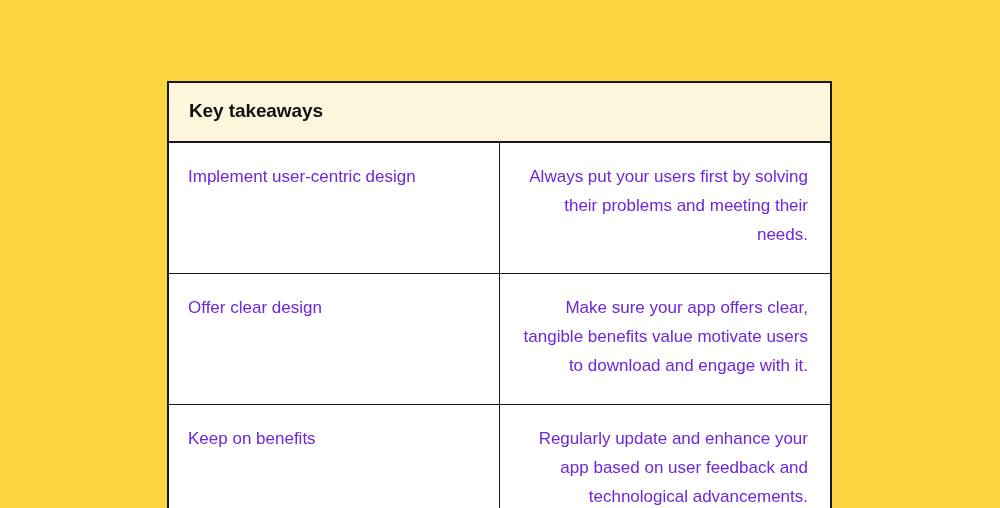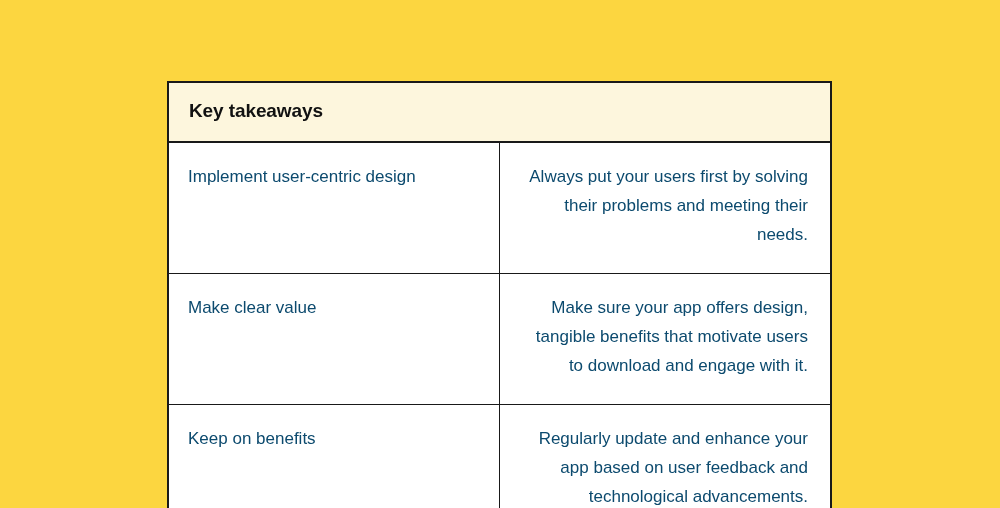--- a/index.html
+++ b/index.html
@@ -61,21 +61,21 @@
   }
 
   .takeaways-table tr.data-row td.cell-desc {
     padding: 19px 22px 24px 18px;
     text-align: right;
   }
 
   .cell-text {
     font-size: 17px;
     line-height: 29px;
-    color: #0c4a6e;
+    color: #6d28d9;
     display: block;
   }
 
   .row-1 td { height: 52px; }
   .row-2 td { height: 81px; }
   .row-3 td { height: 81px; }
 </style>
 </head>
 <body>
 
@@ -93,24 +93,24 @@
         <td class="cell-term">
           <span class="cell-text">Implement user-centric design</span>
         </td>
         <td class="cell-desc">
           <span class="cell-text">Always put your users first by solving their problems and meeting their needs.</span>
         </td>
       </tr>
 
       <tr class="data-row row-2">
         <td class="cell-term">
-          <span class="cell-text">Make clear value</span>
+          <span class="cell-text">Offer clear design</span>
         </td>
         <td class="cell-desc">
-          <span class="cell-text">Make sure your app offers design, tangible benefits that motivate users to download and engage with it.</span>
+          <span class="cell-text">Make sure your app offers clear, tangible benefits value motivate users to download and engage with it.</span>
         </td>
       </tr>
 
       <tr class="data-row row-3">
         <td class="cell-term">
           <span class="cell-text">Keep on benefits</span>
         </td>
         <td class="cell-desc">
           <span class="cell-text">Regularly update and enhance your app based on user feedback and technological advancements.</span>
         </td>

